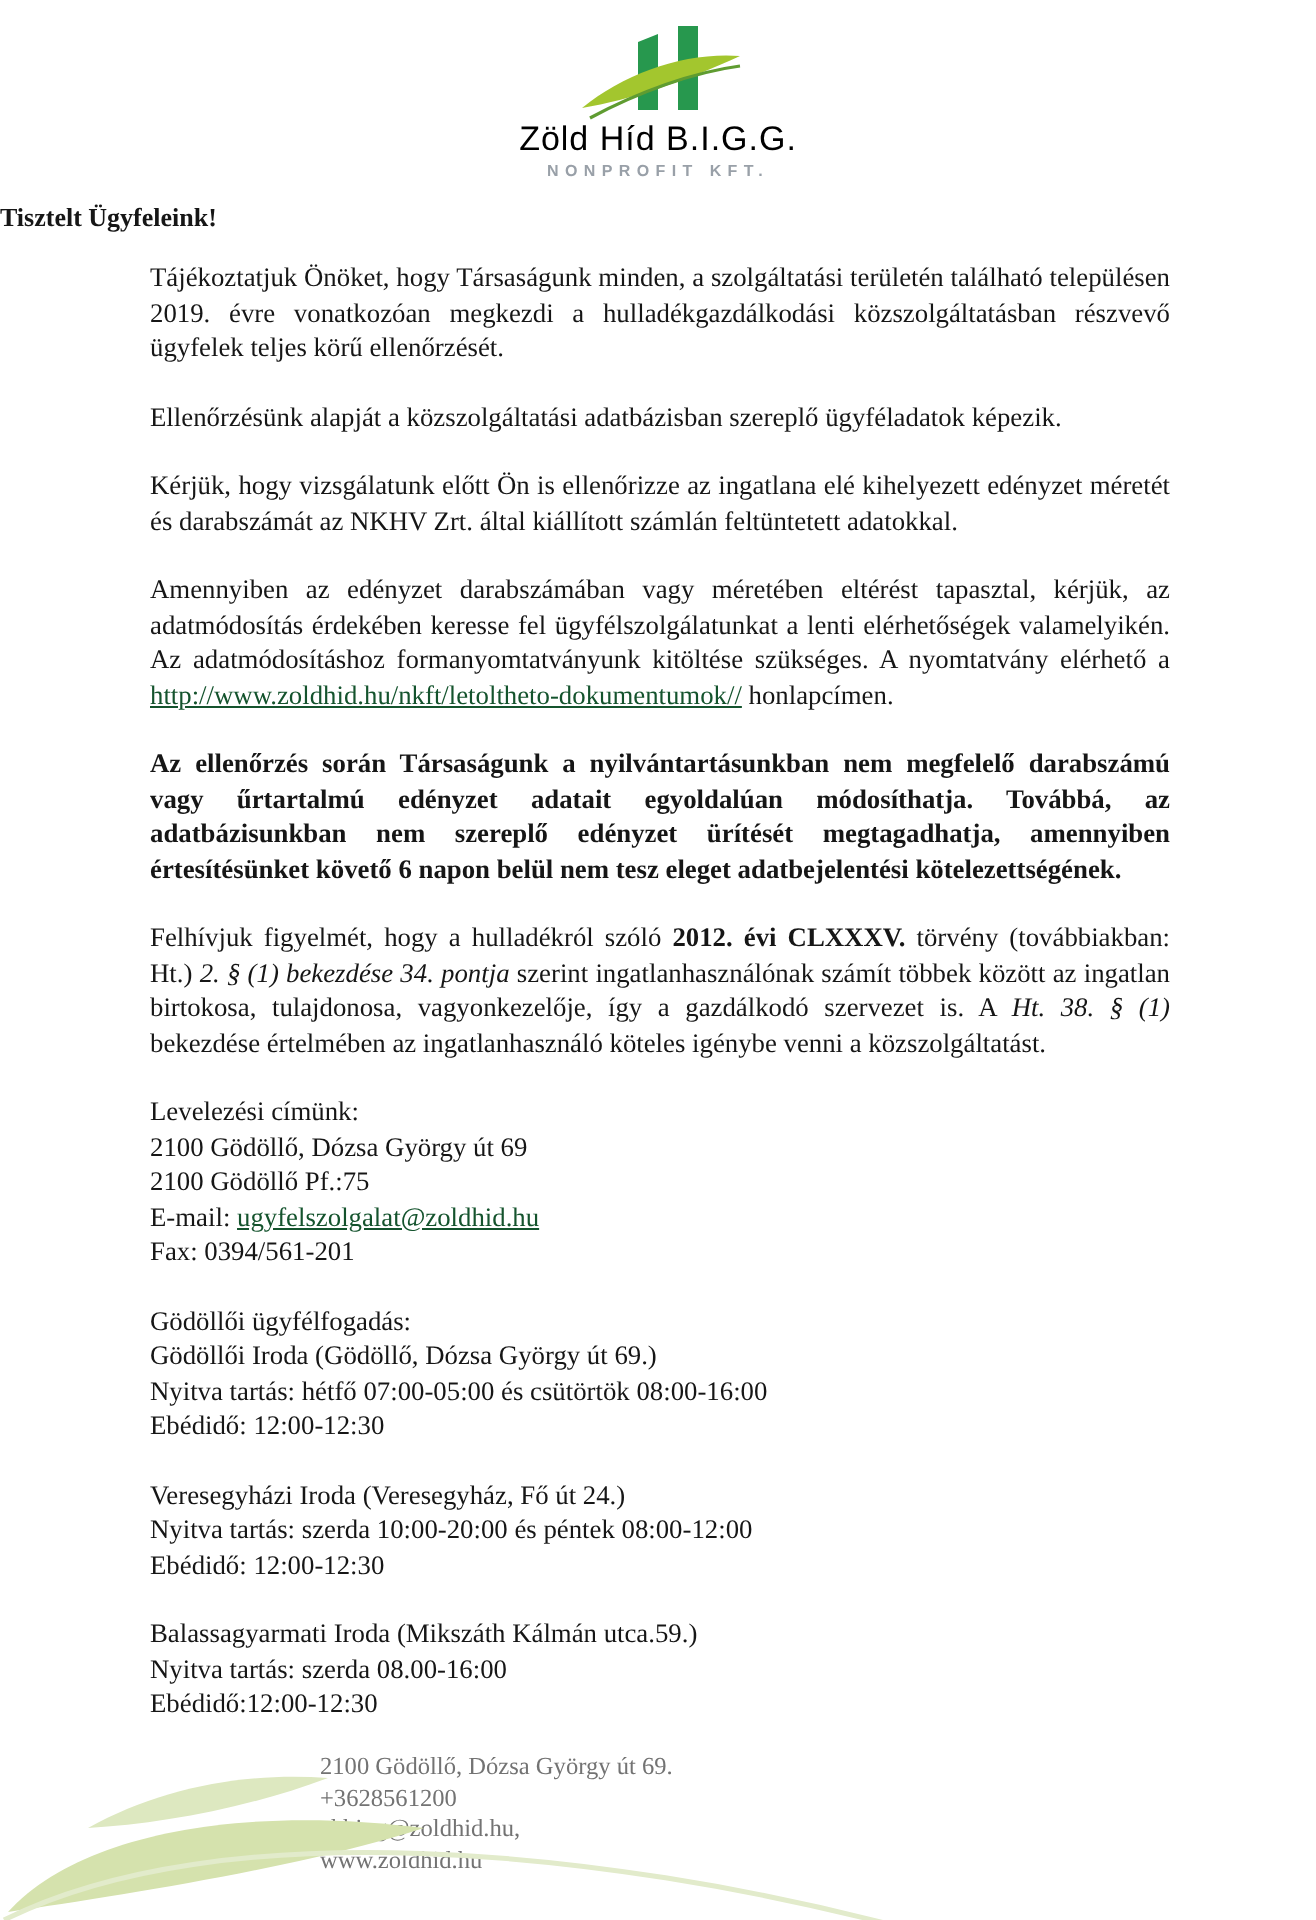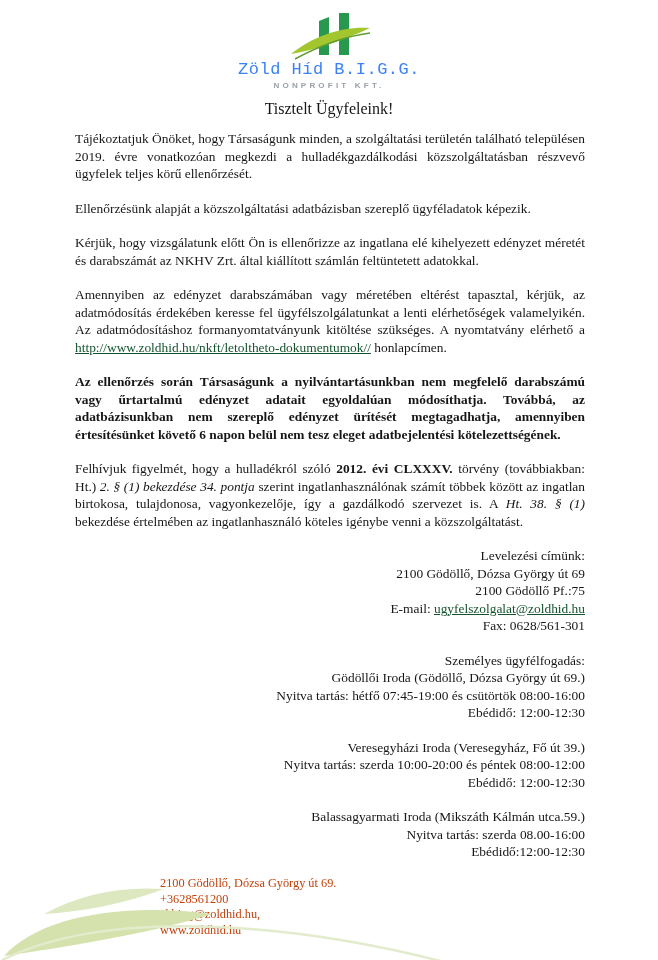--- a/index.html
+++ b/index.html
@@ -7,45 +7,45 @@
     position:relative;
     width:658px;height:960px;
     background:#ffffff;
     font-family:"Liberation Serif", serif;
     color:#161616;
     overflow:hidden;
   }
   .logo-block{padding-top:12px;text-align:center;}
   .logo-emblem{display:block;margin:0 auto;}
   .logo-company{
-    font-family:Liberation Mono, monospace;
-    font-size:17px;color:#3b82f6;letter-spacing:0.5px;line-height:19px;
+    font-family:Liberation Sans, sans-serif;
+    font-size:17px;color:#000000;letter-spacing:0.5px;line-height:19px;
   }
   .logo-subtitle{
     font-family:"Liberation Sans", sans-serif;
     font-size:8px;color:#99a0a8;letter-spacing:3.2px;line-height:11px;margin-top:1px;font-weight:bold;
   }
   .doc-heading{
-    text-align:center;font-weight:normal;font-size:16px;
+    text-align:left;font-weight:bold;font-size:13px;
     margin:9px 0 0 0;line-height:18px;
   }
   .body-text{padding:12px 73px 0 75px;}
   .body-text p{
     margin:0 0 17px 0;
     font-size:13.4px;line-height:17.5px;
     text-align:justify;
   }
   .body-text p.bold{font-weight:bold;}
   .contact-block{margin:0 0 17px 0;font-size:13.4px;line-height:17.5px;}
-  .contact-block div{min-height:17.5px;text-align:right;}
+  .contact-block div{min-height:17.5px;}
   .contact-heading{font-weight:bold;}
   a.doc-link{color:#14532d;text-decoration:underline;cursor:pointer;}
   .footer-text{
     position:absolute;left:160px;top:876px;
-    font-size:12.3px;line-height:15.5px;color:#c2410c;
+    font-size:12.3px;line-height:15.5px;color:#737373;
   }
   .footer-leaf{position:absolute;left:0;bottom:0;}
 </style>
 </head>
 <body>
 
 <div class="page">
 
   <div class="logo-block">
     <svg class="logo-emblem" width="84" height="48" viewBox="0 0 84 48">
@@ -67,32 +67,32 @@
     <p><span>Amennyiben az edényzet darabszámában vagy méretében eltérést tapasztal, kérjük, az adatmódosítás érdekében keresse fel ügyfélszolgálatunkat a lenti elérhetőségek valamelyikén. Az adatmódosításhoz formanyomtatványunk kitöltése szükséges. A nyomtatvány elérhető a </span><a class="doc-link">http://www.zoldhid.hu/nkft/letoltheto-dokumentumok//</a><span> honlapcímen.</span></p>
     <p class="bold">Az ellenőrzés során Társaságunk a nyilvántartásunkban nem megfelelő darabszámú vagy űrtartalmú edényzet adatait egyoldalúan módosíthatja. Továbbá, az adatbázisunkban nem szereplő edényzet ürítését megtagadhatja, amennyiben értesítésünket követő 6 napon belül nem tesz eleget adatbejelentési kötelezettségének.</p>
     <p><span>Felhívjuk figyelmét, hogy a hulladékról szóló </span><b>2012. évi CLXXXV.</b><span> törvény (továbbiakban: Ht.) </span><i>2. § (1) bekezdése 34. pontja</i><span> szerint ingatlanhasználónak számít többek között az ingatlan birtokosa, tulajdonosa, vagyonkezelője, így a gazdálkodó szervezet is. A </span><i>Ht. 38. § (1)</i><span> bekezdése értelmében az ingatlanhasználó köteles igénybe venni a közszolgáltatást.</span></p>
 
 
     <div class="contact-block">
       <div>Levelezési címünk:</div>
       <div>2100 Gödöllő, Dózsa György út 69</div>
       <div>2100 Gödöllő Pf.:75</div>
       <div><span>E-mail: </span><a class="doc-link">ugyfelszolgalat@zoldhid.hu</a></div>
-      <div>Fax: 0628/561-301</div>
+      <div>Fax: 0394/561-201</div>
     </div>
 
     <div class="contact-block">
-      <div>Személyes ügyfélfogadás:</div>
+      <div>Gödöllői ügyfélfogadás:</div>
       <div>Gödöllői Iroda (Gödöllő, Dózsa György út 69.)</div>
-      <div>Nyitva tartás: hétfő 07:45-19:00 és csütörtök 08:00-16:00</div>
+      <div>Nyitva tartás: hétfő 07:00-05:00 és csütörtök 08:00-16:00</div>
       <div>Ebédidő: 12:00-12:30</div>
     </div>
 
     <div class="contact-block">
-      <div>Veresegyházi Iroda (Veresegyház, Fő út 39.)</div>
+      <div>Veresegyházi Iroda (Veresegyház, Fő út 24.)</div>
       <div>Nyitva tartás: szerda 10:00-20:00 és péntek 08:00-12:00</div>
       <div>Ebédidő: 12:00-12:30</div>
     </div>
 
     <div class="contact-block">
       <div>Balassagyarmati Iroda (Mikszáth Kálmán utca.59.)</div>
       <div>Nyitva tartás: szerda 08.00-16:00</div>
       <div>Ebédidő:12:00-12:30</div>
     </div>
   </div>

